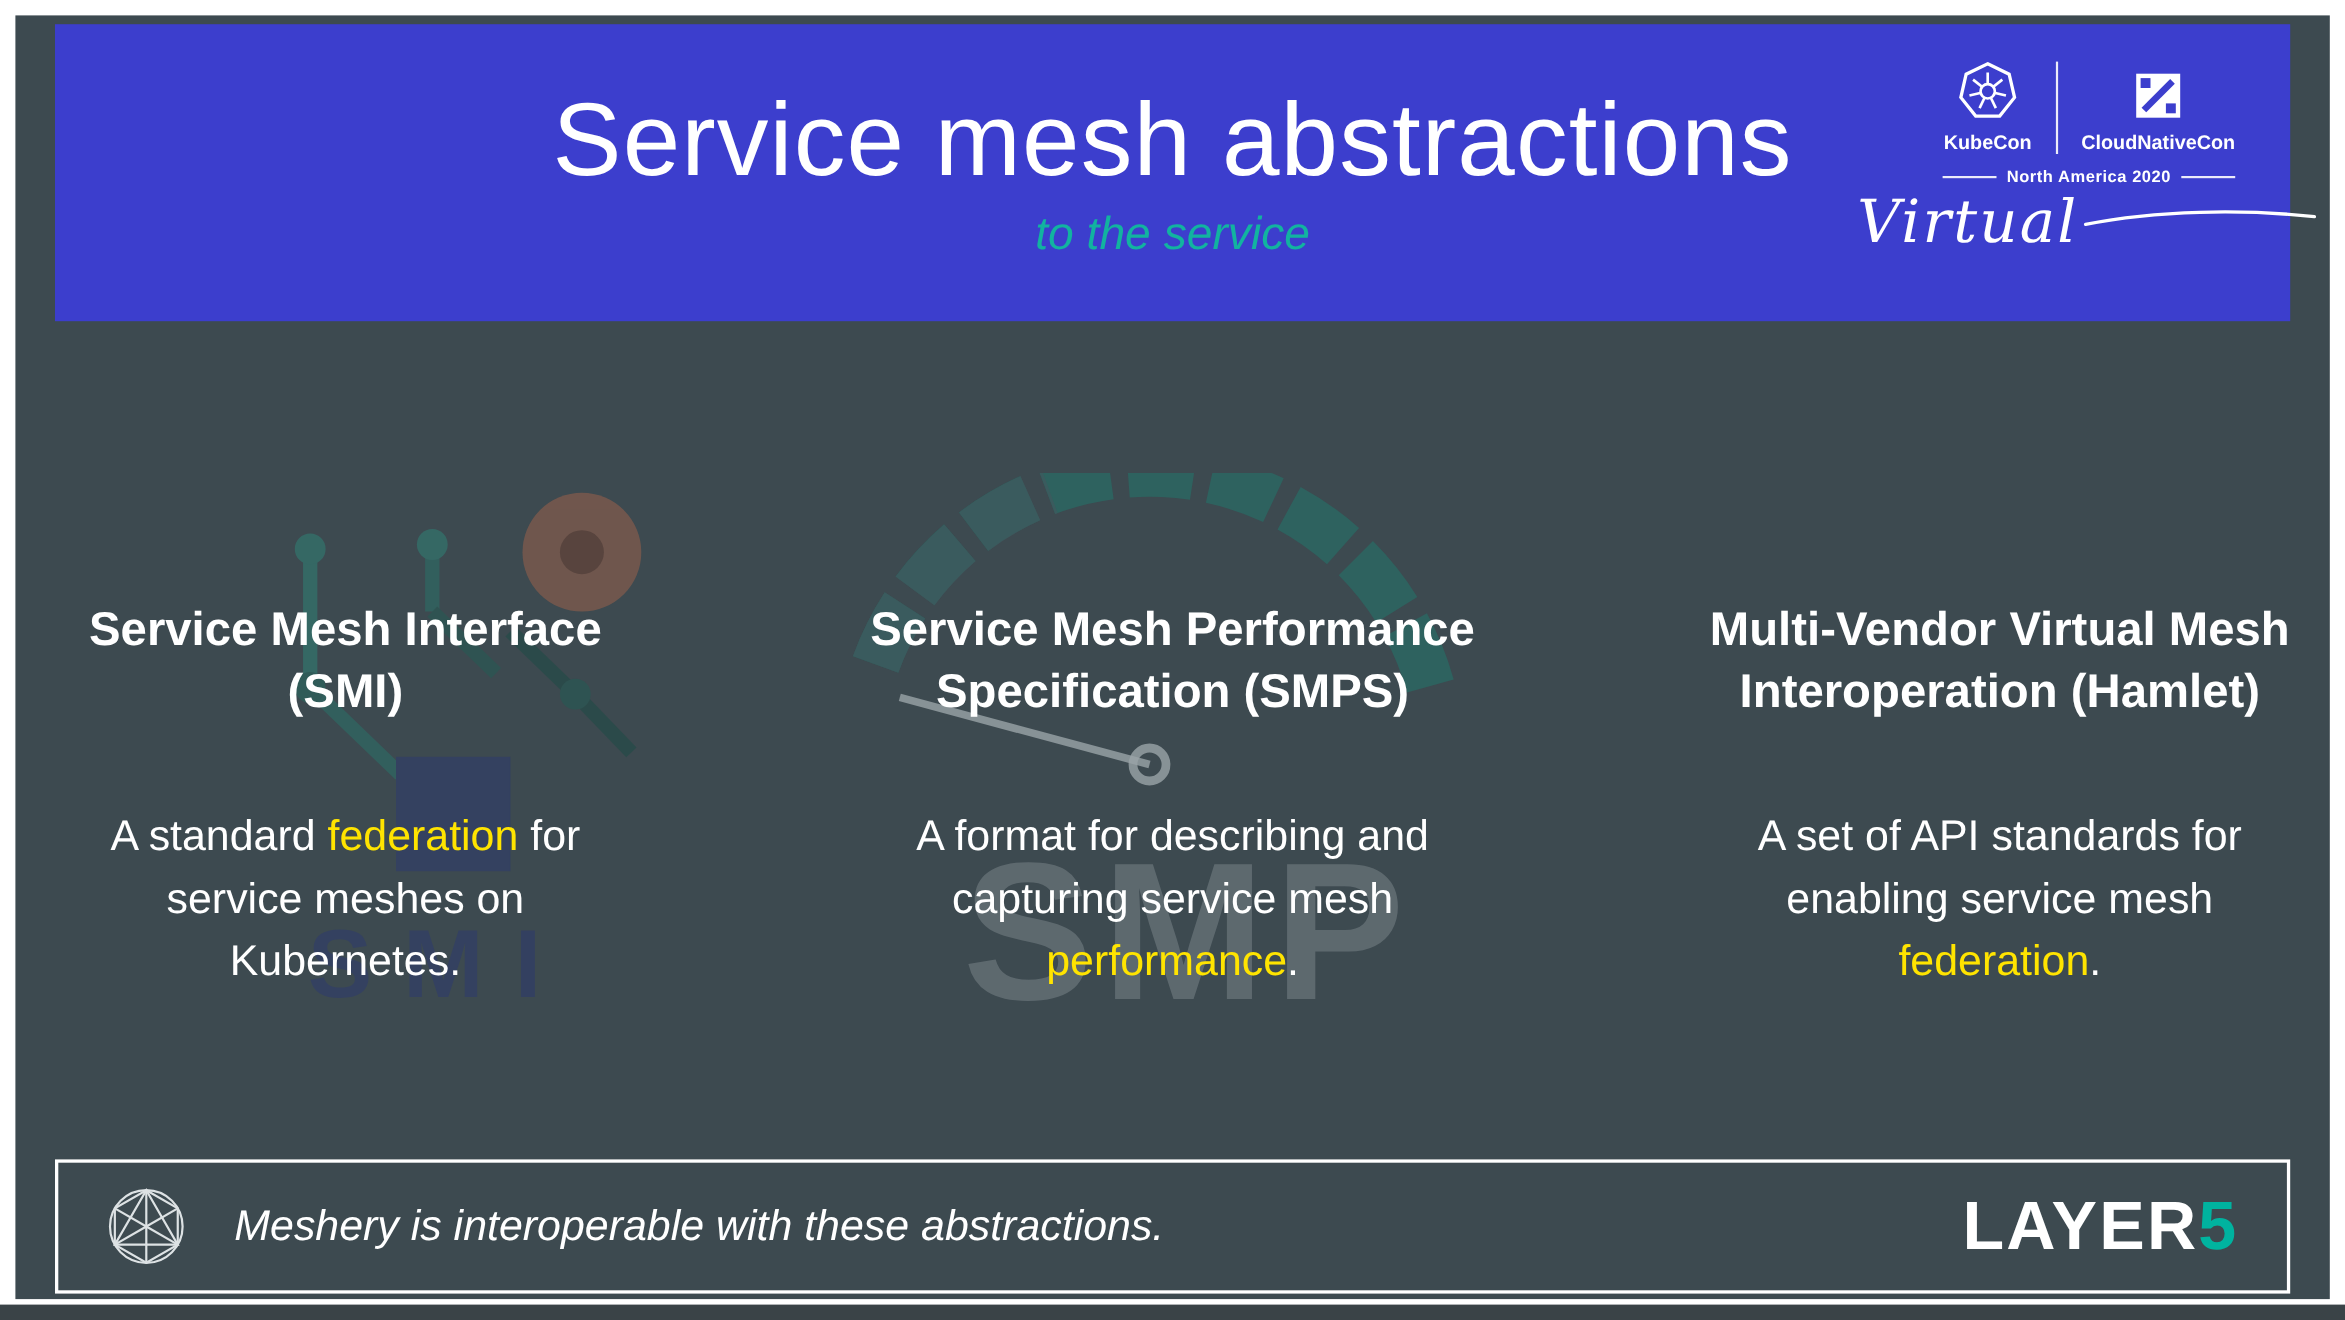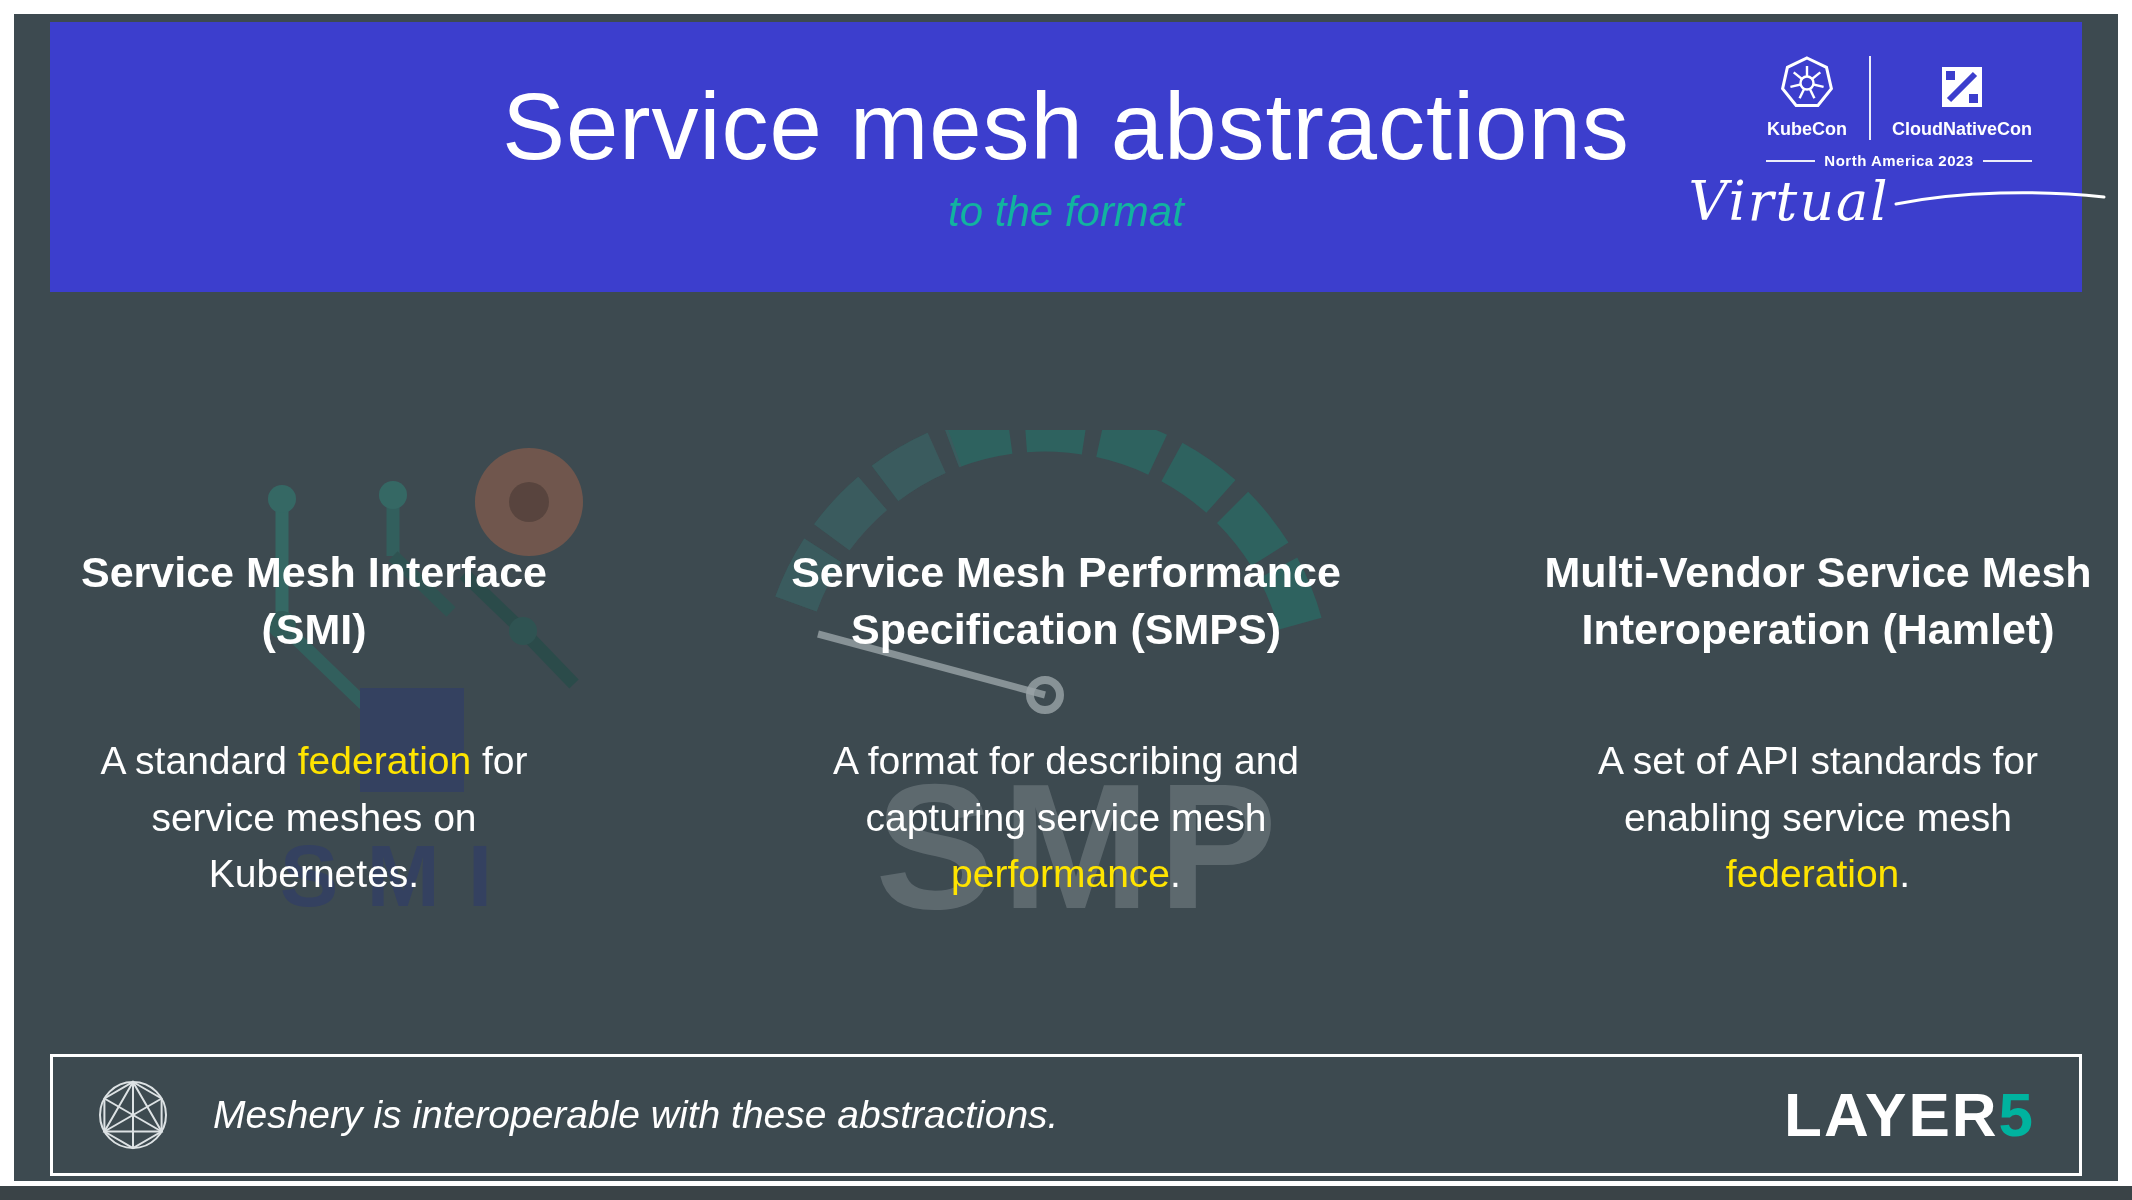--- a/index.html
+++ b/index.html
@@ -73,21 +73,21 @@
   
   .bottom-strip{position:absolute;left:0;top:1186px;width:100%;height:14px;background:#3a4347}
 </style>
 </head>
 <body>
 
 <div class="slide">
 
   <header class="banner">
     <h1>Service mesh abstractions</h1>
-    <div class="subtitle">to the format</div>
+    <div class="subtitle">to the service</div>
 
     <div class="event-logo">
       <div class="logo-row">
         <div class="logo-col">
           <svg width="54" height="54" viewBox="0 0 54 54">
             <polygon points="27,2 46.5,11.4 51.4,32.6 37.9,49.5 16.1,49.5 2.6,32.6 7.4,11.4" fill="none" stroke="#ffffff" stroke-width="3"></polygon>
             <g stroke="#ffffff" stroke-width="2.4">
               <line x1="27" y1="27" x2="27" y2="10"></line>
               <line x1="27" y1="27" x2="40.3" y2="16.4"></line>
               <line x1="27" y1="27" x2="43.6" y2="30.8"></line>
@@ -106,21 +106,21 @@
             <rect x="3" y="3" width="40" height="40" fill="#ffffff"></rect>
             <line x1="10" y1="36" x2="36" y2="10" stroke="#3c3ecd" stroke-width="6"></line>
             <rect x="7" y="7" width="9" height="9" fill="#3c3ecd"></rect>
             <rect x="30" y="30" width="9" height="9" fill="#3c3ecd"></rect>
           </svg>
           <span class="logo-label">CloudNativeCon</span>
         </div>
       </div>
       <div class="edition-row">
         <span class="hline"></span>
-        <span class="edition-label">North America 2023</span>
+        <span class="edition-label">North America 2020</span>
         <span class="hline"></span>
       </div>
       <div class="virtual">
         <span class="virtual-text">Virtual</span>
         <svg class="swoosh" width="220" height="22" viewBox="0 0 220 22">
           <path d="M6 16 C 70 3, 150 2, 214 9" fill="none" stroke="#ffffff" stroke-width="3" stroke-linecap="round"></path>
         </svg>
       </div>
     </div>
   </header>
@@ -165,21 +165,21 @@
     <section class="col col2">
       <h2>
         <span class="hl-line">Service Mesh Performance</span>
         <span class="hl-line">Specification (SMPS)</span>
       </h2>
       <p><span>A format for describing and capturing service mesh </span><span class="hl">performance</span><span>.</span></p>
     </section>
 
     <section class="col col3">
       <h2>
-        <span class="hl-line">Multi-Vendor Service Mesh</span>
+        <span class="hl-line">Multi-Vendor Virtual Mesh</span>
         <span class="hl-line">Interoperation (Hamlet)</span>
       </h2>
       <p><span>A set of API standards for enabling service mesh </span><span class="hl">federation</span><span>.</span></p>
     </section>
 
   </div>
 
   <footer class="footer">
     <svg width="72" height="72" viewBox="0 0 72 72">
       <g fill="none" stroke="#dde2e4" stroke-width="2">

